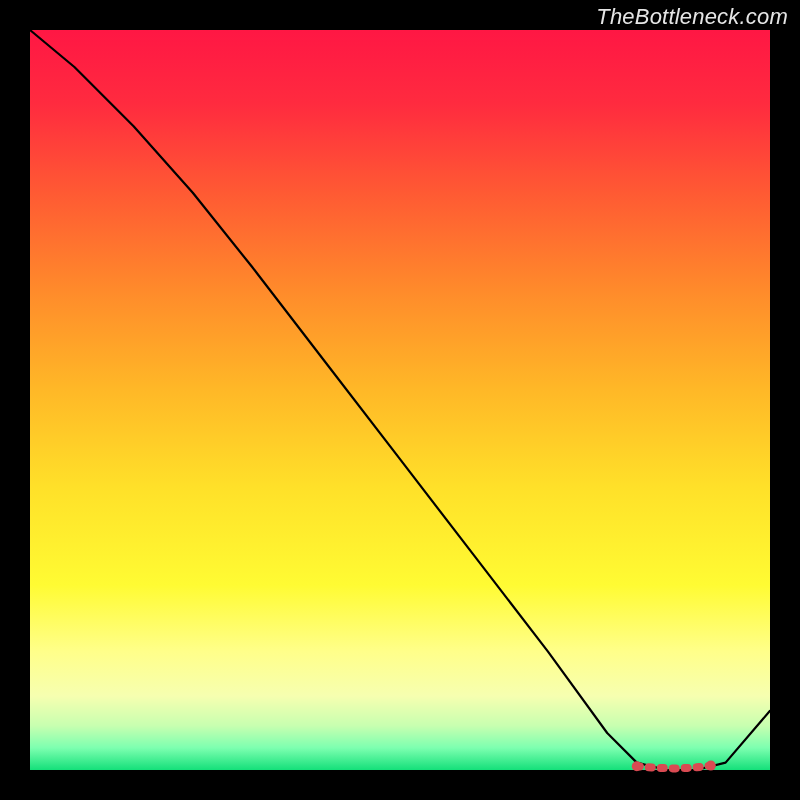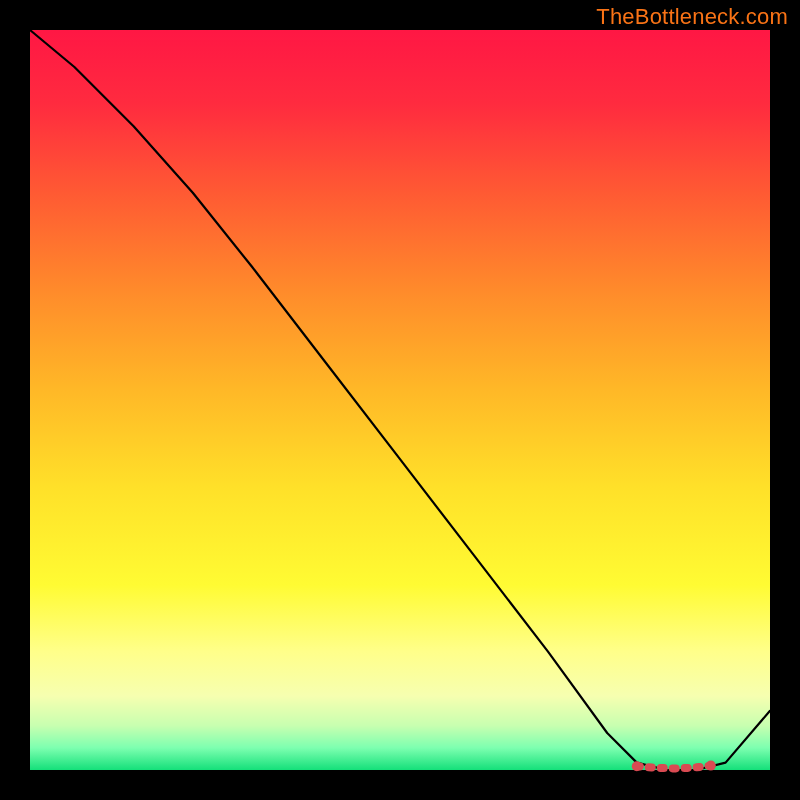--- a/index.html
+++ b/index.html
@@ -16,24 +16,25 @@
     left: 0;
     top: 0;
     width: 800px;
     height: 800px;
     background: #000;
   }
   .watermark {
     position: absolute;
     top: 4px;
     right: 12px;
-    color: #f97316;
+    color: #e5e5e5;
     font-size: 22px;
     font-weight: 500;
     letter-spacing: 0.2px;
+    font-style: italic;
   }
   svg {
     position: absolute;
     left: 0;
     top: 0;
   }
 </style>
 </head>
 <body>
 

